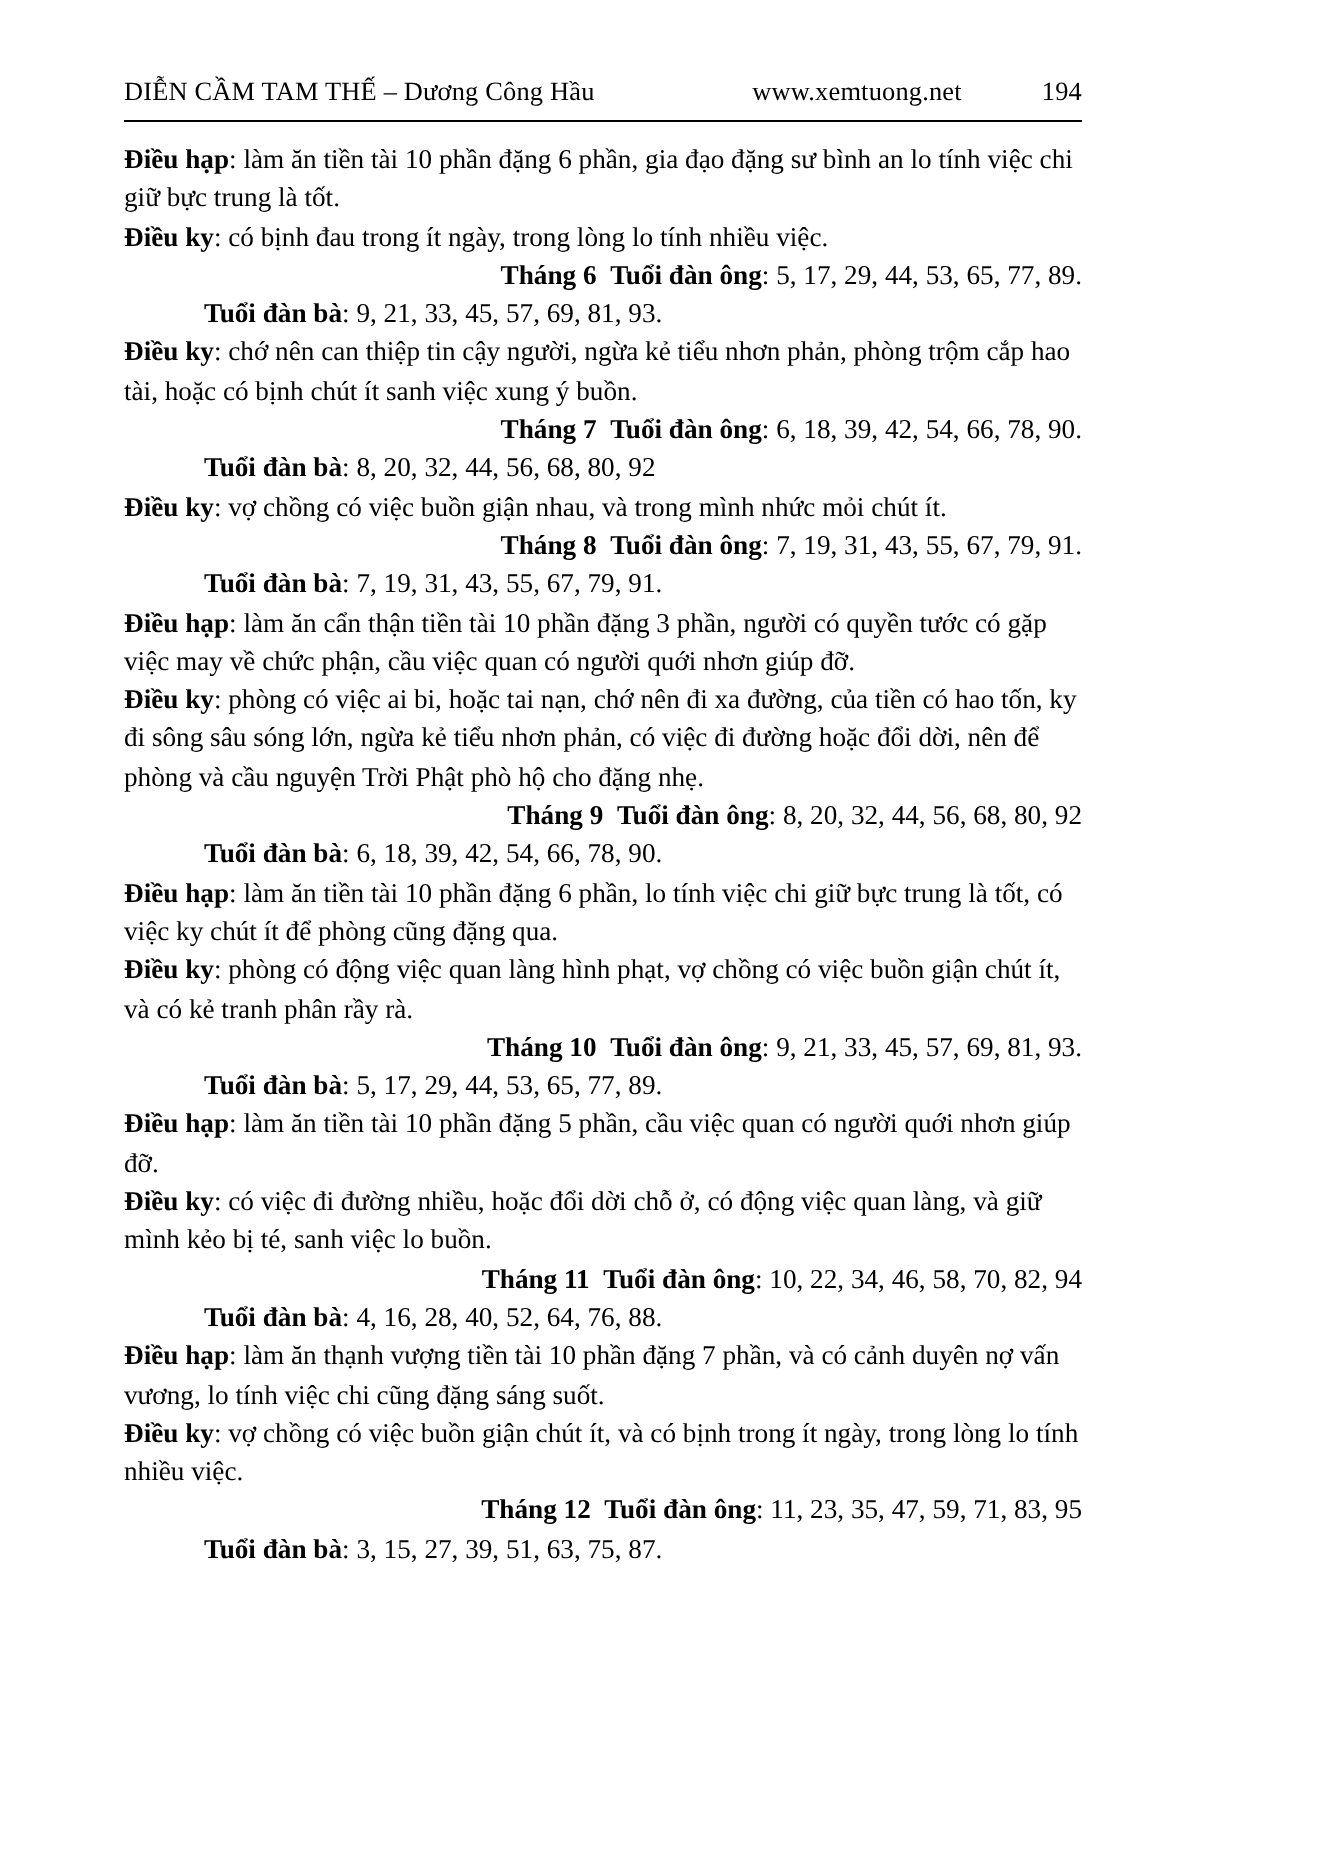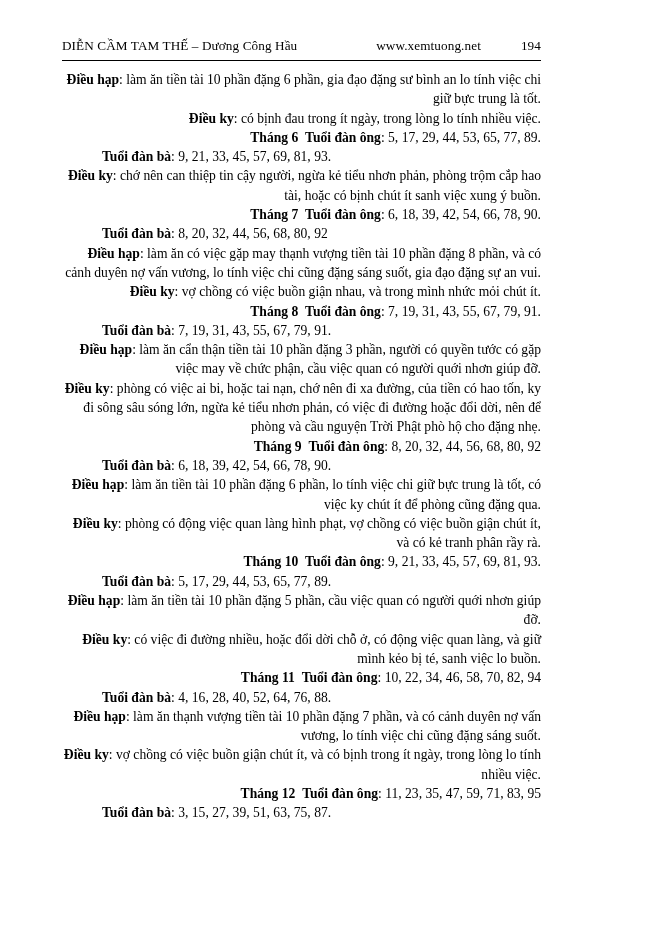--- a/index.html
+++ b/index.html
@@ -47,21 +47,20 @@
     margin: 0 0 9px 0;
   }
   .body-text {
     font-size: 13.6px;
     line-height: 19.3px;
     text-align: left;
   }
   .para {
     margin: 0;
     text-indent: 0;
-    text-align: right;
   }
   .para b, .lbl {
     font-weight: bold;
   }
   .indent1 {
     margin: 0;
     padding-left: 22px;
     text-align: right;
   }
   .indent2 {
@@ -82,21 +81,20 @@
   <div class="rule"></div>
 
   <div class="body-text" id="body-content">
       <p class="para"><b class="lbl">Điều hạp</b><span>: làm ăn tiền tài 10 phần đặng 6 phần, gia đạo đặng sư bình an lo tính việc chi giữ bực trung là tốt.</span></p>
       <p class="para"><b class="lbl">Điều ky</b><span>: có bịnh đau trong ít ngày, trong lòng lo tính nhiều việc.</span></p>
       <p class="indent1"><b>Tháng 6</b><b>&nbsp;&nbsp;</b><b>Tuổi đàn ông</b><span>: 5, 17, 29, 44, 53, 65, 77, 89.</span></p>
       <p class="indent2"><b>Tuổi đàn bà</b><span>: 9, 21, 33, 45, 57, 69, 81, 93.</span></p>
       <p class="para"><b class="lbl">Điều ky</b><span>: chớ nên can thiệp tin cậy người, ngừa kẻ tiểu nhơn phản, phòng trộm cắp hao tài, hoặc có bịnh chút ít sanh việc xung ý buồn.</span></p>
       <p class="indent1"><b>Tháng 7</b><b>&nbsp;&nbsp;</b><b>Tuổi đàn ông</b><span>: 6, 18, 39, 42, 54, 66, 78, 90.</span></p>
       <p class="indent2"><b>Tuổi đàn bà</b><span>: 8, 20, 32, 44, 56, 68, 80, 92</span></p>
-      <p class="para"><b class="lbl">Điều hạp</b><span>: làm ăn có việc gặp may thạnh vượng tiền tài 10 phần đặng 8 phần,  và có cảnh duyên nợ vấn vương, lo tính việc chi cũng đặng sáng suốt, gia đạo đặng sự an vui.</span></p>
       <p class="para"><b class="lbl">Điều ky</b><span>: vợ chồng có việc buồn giận nhau, và trong mình nhức mỏi chút ít.</span></p>
       <p class="indent1"><b>Tháng 8</b><b>&nbsp;&nbsp;</b><b>Tuổi đàn ông</b><span>: 7, 19, 31, 43, 55, 67, 79, 91.</span></p>
       <p class="indent2"><b>Tuổi đàn bà</b><span>: 7, 19, 31, 43, 55, 67, 79, 91.</span></p>
       <p class="para"><b class="lbl">Điều hạp</b><span>: làm ăn cẩn thận tiền tài 10 phần đặng 3 phần,  người có quyền tước có gặp việc may về chức phận,  cầu việc quan có người quới nhơn giúp đỡ.</span></p>
       <p class="para"><b class="lbl">Điều ky</b><span>: phòng có việc ai bi, hoặc tai nạn, chớ nên đi xa đường, của tiền có hao tốn, ky đi sông sâu sóng lớn, ngừa kẻ tiểu nhơn phản, có việc đi đường hoặc đổi dời, nên để phòng và cầu nguyện Trời Phật phò hộ cho đặng nhẹ.</span></p>
       <p class="indent1"><b>Tháng 9</b><b>&nbsp;&nbsp;</b><b>Tuổi đàn ông</b><span>: 8, 20, 32, 44, 56, 68, 80, 92</span></p>
       <p class="indent2"><b>Tuổi đàn bà</b><span>: 6, 18, 39, 42, 54, 66, 78, 90.</span></p>
       <p class="para"><b class="lbl">Điều hạp</b><span>: làm ăn tiền tài 10 phần đặng 6 phần, lo tính việc chi giữ bực trung là tốt, có việc ky chút ít để phòng cũng đặng qua.</span></p>
       <p class="para"><b class="lbl">Điều ky</b><span>: phòng có động việc quan làng hình phạt, vợ chồng có việc buồn giận chút ít, và có kẻ tranh phân rầy rà.</span></p>
       <p class="indent1"><b>Tháng 10</b><b>&nbsp;&nbsp;</b><b>Tuổi đàn ông</b><span>: 9, 21, 33, 45, 57, 69, 81, 93.</span></p>

